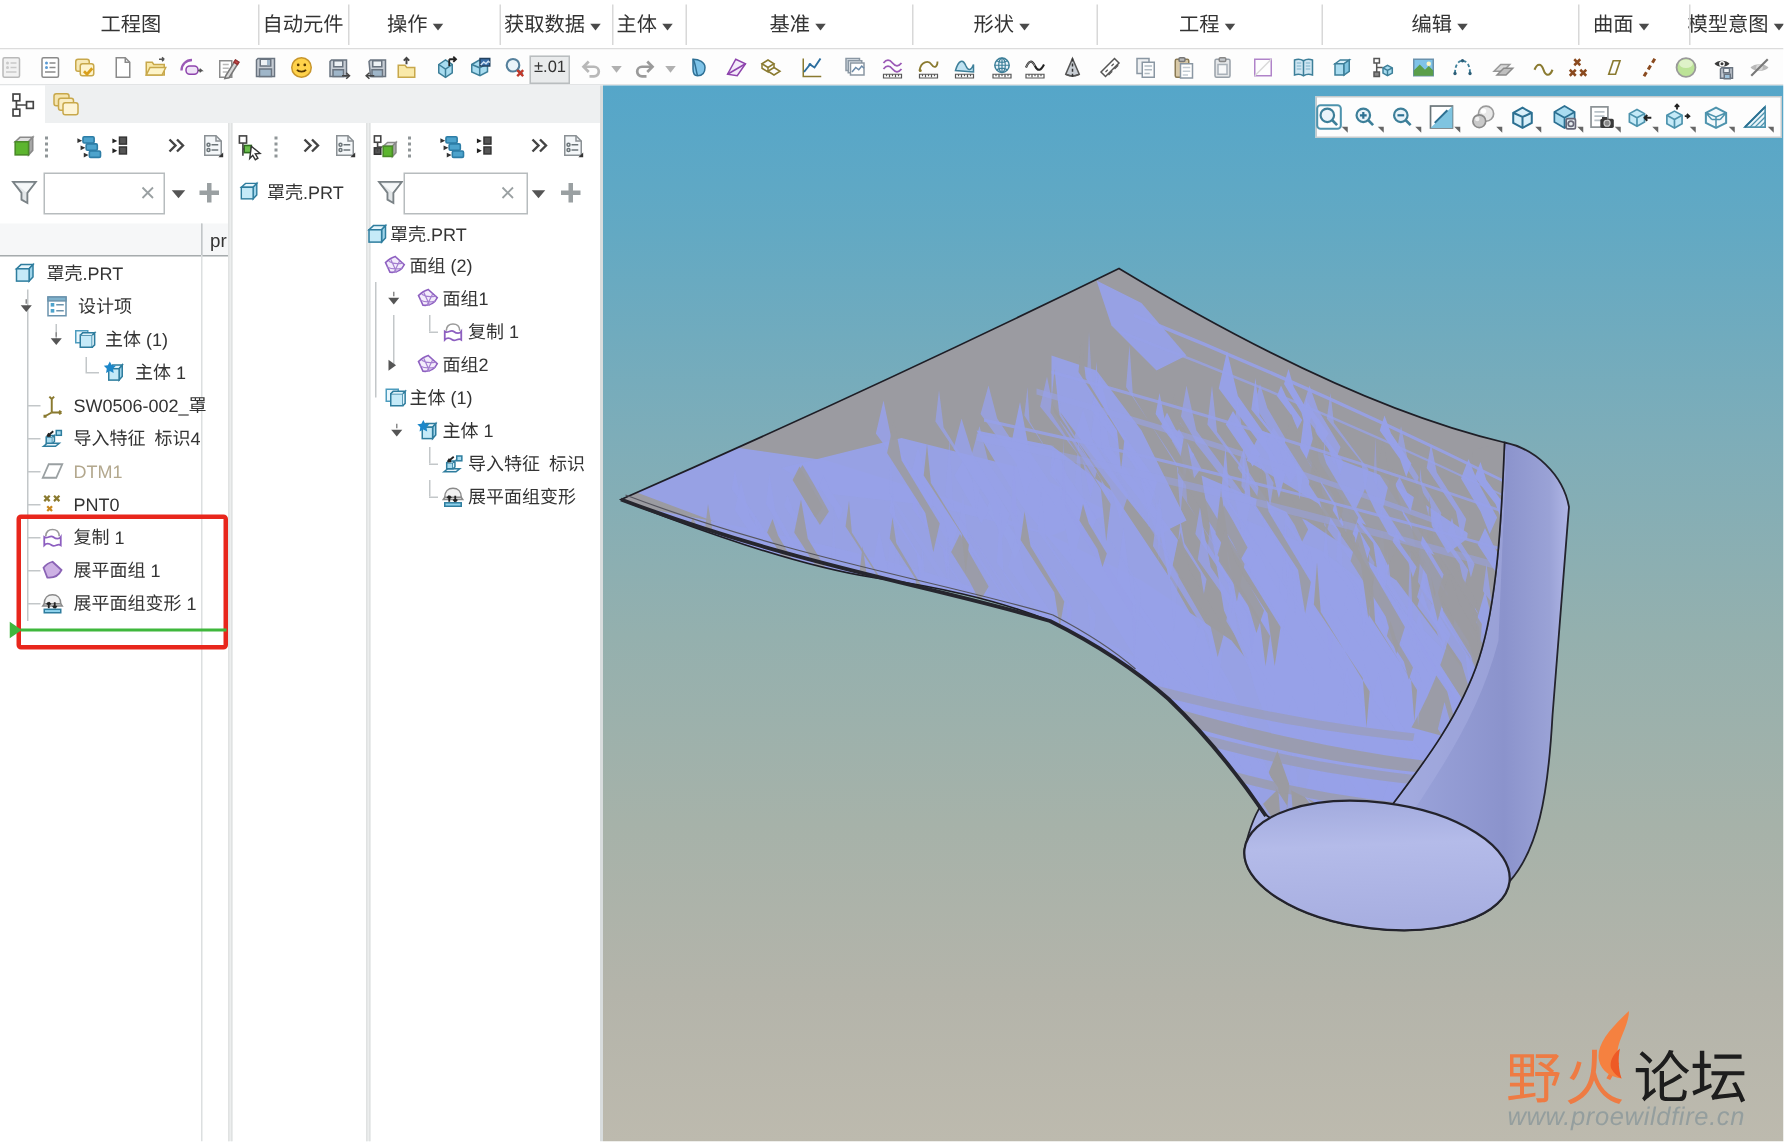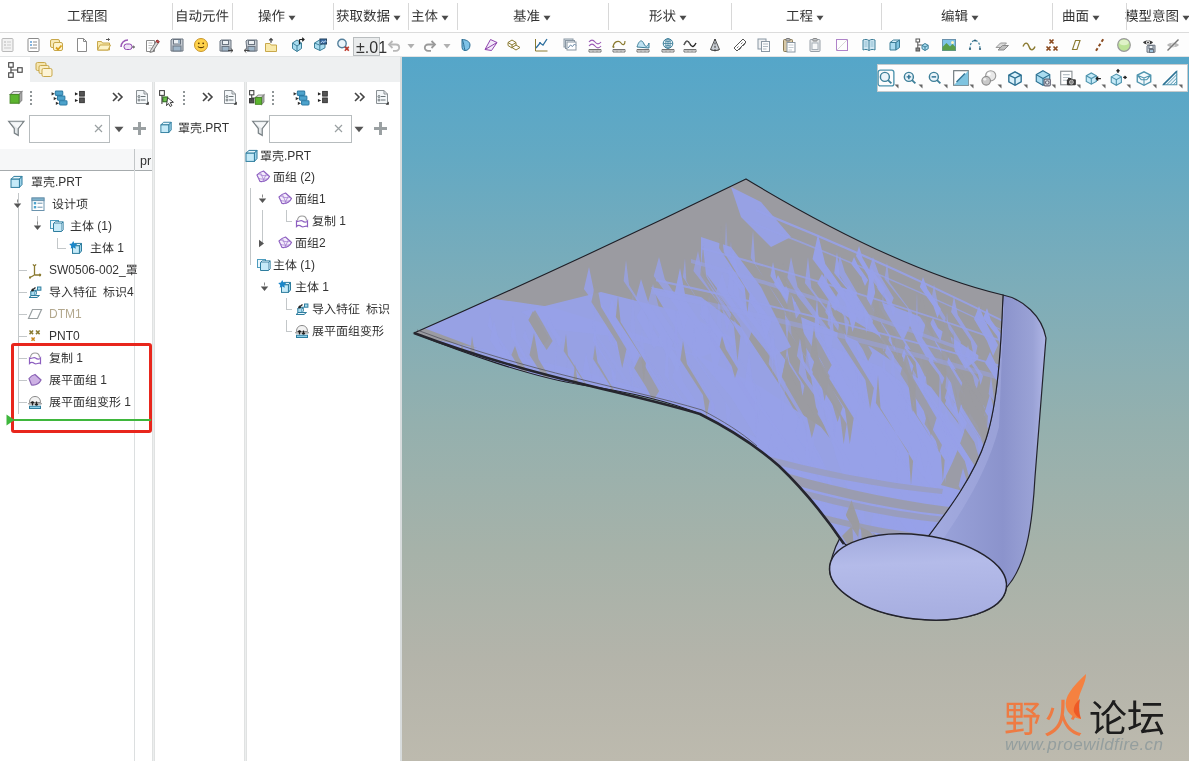--- a/index.html
+++ b/index.html
@@ -223,21 +223,21 @@
     <path d="M2.5 6l5.3 2.2 5.2-2.9M7.8 8.2v5.3" fill="none" stroke="#3d7f99"></path>
     <rect x="8" y="2" width="6.5" height="5" fill="#3a6ea8" stroke="#23425f"></rect>
     <path d="M8.5 6.3l2-2 1.5 1.2 1.5-1.7 1 .9" stroke="#cfe3f5" fill="none"></path>
   </svg>
 <svg class="lb" style="left:335.0px;top:37.0px" width="16" height="16" viewBox="0 0 16 16" fill="none" stroke-width="1">
     <circle cx="7" cy="6.5" r="4.2" fill="#eaf4fa" stroke="#55809c" stroke-width="1.4"></circle>
     <path d="M10 9.5l3.2 3.2" stroke="#55809c" stroke-width="1.8"></path>
     <path d="M9.8 9.8l4 4M13.8 9.8l-4 4" stroke="#c0392b" stroke-width="1.6"></path>
   </svg>
 <div class="ab" style="left:353px;top:37px;width:27px;height:19px;background:#e9ebec;border:1px solid #b9bdbf"></div>
-<div class="ab" style="left:356px;top:39px;font-size:16px;color:#333">±.01</div>
+<div class="ab" style="left:356px;top:39px;font-size:11px;color:#333">±.01</div>
 <svg class="lb" style="left:386.0px;top:37.0px" width="16" height="16" viewBox="0 0 16 16" fill="none" stroke-width="1">
     <path d="M3 7.5h7a3.2 3.2 0 0 1 0 6.4H7" fill="none" stroke="#b8b8b8" stroke-width="1.8"></path>
     <path d="M6.5 4L3 7.5 6.5 11" fill="none" stroke="#b8b8b8" stroke-width="1.8"></path>
   </svg>
 <svg class="lb" style="left:422.0px;top:37.0px" width="16" height="16" viewBox="0 0 16 16" fill="none" stroke-width="1">
     <path d="M13 7.5H6a3.2 3.2 0 0 0 0 6.4h3" fill="none" stroke="#9a9a9a" stroke-width="1.8"></path>
     <path d="M9.5 4L13 7.5 9.5 11" fill="none" stroke="#9a9a9a" stroke-width="1.8"></path>
   </svg>
 <svg class="lb" style="left:407px;top:43px" width="8" height="6" viewBox="0 0 8 6">
     <path d="M0.5 1 L7.5 1 L4 5.5 Z" fill="#b0b0b0"></path>

